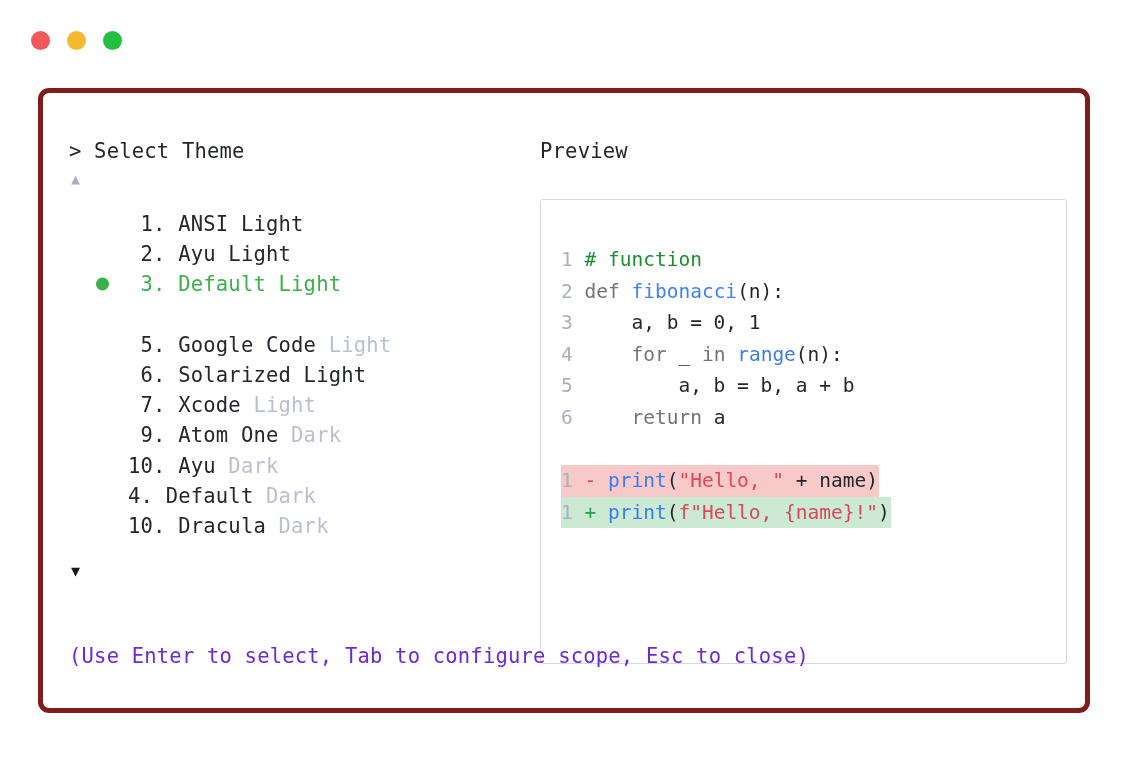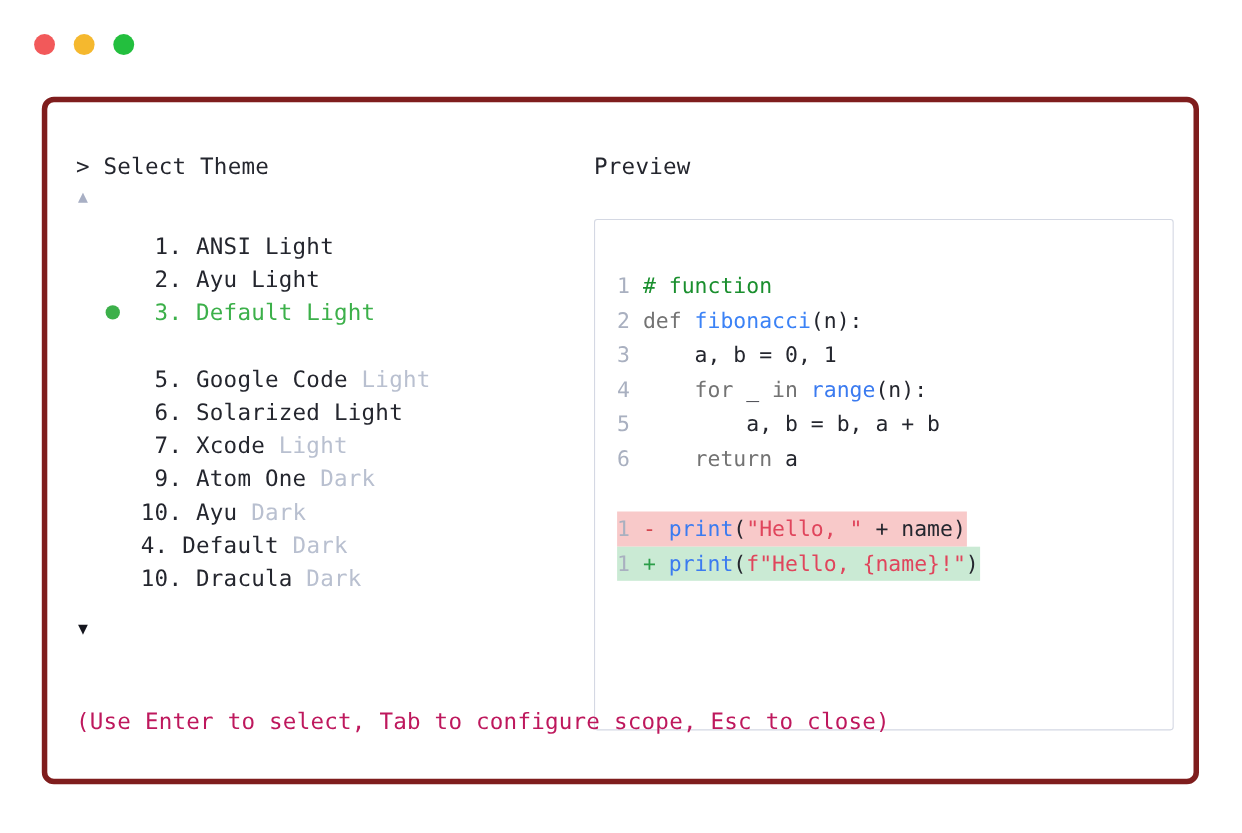--- a/index.html
+++ b/index.html
@@ -178,21 +178,21 @@
   .marker-del { color: #d4464f; }
   .marker-add { color: #2b9e49; }
 
   
   #footer-hint {
     position: absolute;
     left: 26px;
     top: 548px;
     font-size: 20.5px;
     line-height: 30px;
-    color: #be185d;
+    color: #6d28d9;
     letter-spacing: 0.2px;
     white-space: pre;
   }
 </style>
 </head>
 <body>
 
 <div id="window-chrome">
   <span class="dot red"></span>
   <span class="dot yellow"></span>

